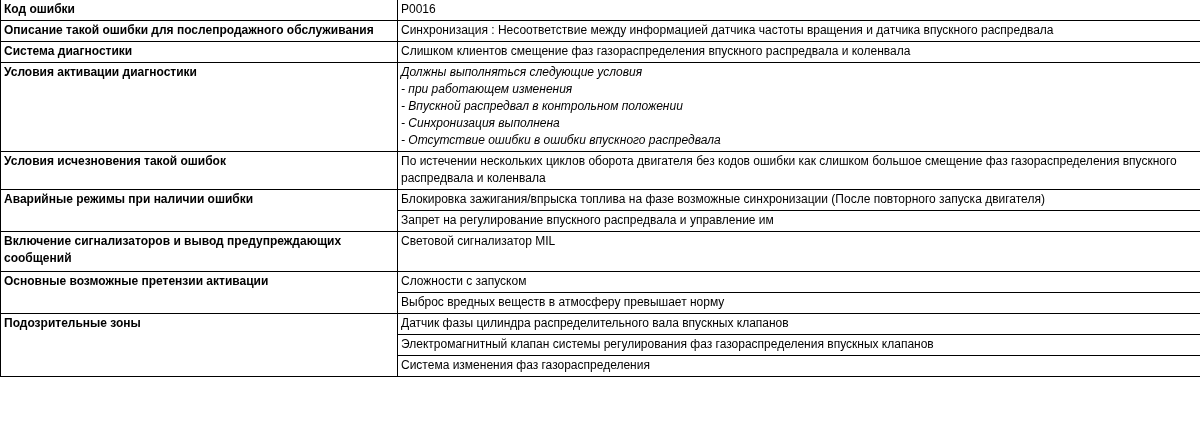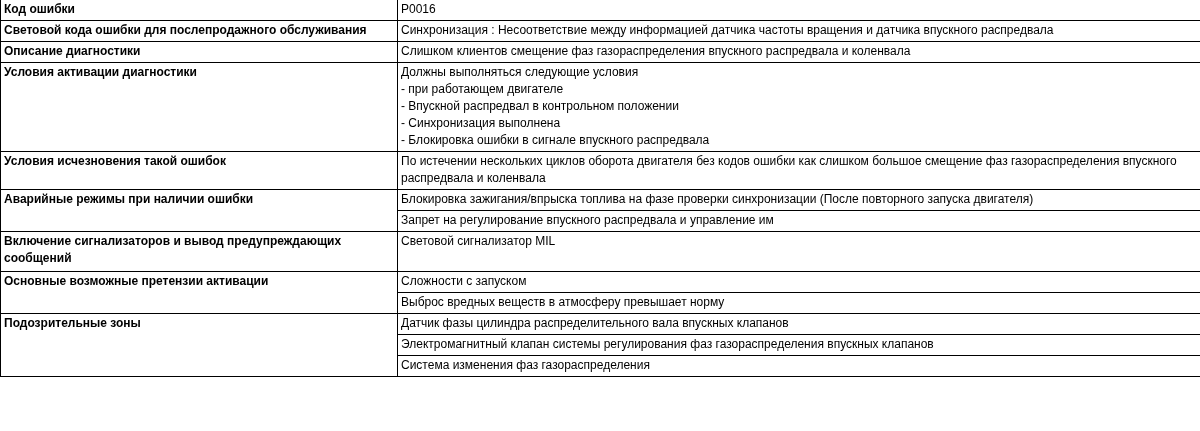--- a/index.html
+++ b/index.html
@@ -27,63 +27,63 @@
     overflow: hidden;
     word-wrap: break-word;
   }
   
   table.dtc td:last-child { border-right: none; }
   td.l {
     width: 390px;
     font-weight: bold;
   }
   td.r { }
-  .cell-line { white-space: normal; }
+  .cell-line { white-space: normal; font-style: italic; }
   td.tall-mil { height: 36px; }
 </style>
 </head>
 <body>
 
 <table class="dtc">
   <tbody>
 
     <tr>
       <td class="l">Код ошибки</td>
       <td class="r">P0016</td>
     </tr>
 
     <tr>
-      <td class="l">Световой кода ошибки для послепродажного обслуживания</td>
+      <td class="l">Описание такой ошибки для послепродажного обслуживания</td>
       <td class="r">Синхронизация : Несоответствие между информацией датчика частоты вращения и датчика впускного распредвала</td>
     </tr>
 
     <tr>
-      <td class="l">Описание диагностики</td>
+      <td class="l">Система диагностики</td>
       <td class="r">Слишком клиентов смещение фаз газораспределения впускного распредвала и коленвала</td>
     </tr>
 
     <tr>
       <td class="l">Условия активации диагностики</td>
       <td class="r">
         <div class="cell-line">Должны выполняться следующие условия</div>
-        <div class="cell-line">- при работающем двигателе</div>
+        <div class="cell-line">- при работающем изменения</div>
         <div class="cell-line">- Впускной распредвал в контрольном положении</div>
         <div class="cell-line">- Синхронизация выполнена</div>
-        <div class="cell-line">- Блокировка ошибки в сигнале впускного распредвала</div>
+        <div class="cell-line">- Отсутствие ошибки в ошибки впускного распредвала</div>
       </td>
     </tr>
 
     <tr>
       <td class="l">Условия исчезновения такой ошибок</td>
       <td class="r">По истечении нескольких циклов оборота двигателя без кодов ошибки как слишком большое смещение фаз газораспределения впускного распредвала и коленвала</td>
     </tr>
 
     <tr>
       <td class="l" rowspan="2">Аварийные режимы при наличии ошибки</td>
-      <td class="r">Блокировка зажигания/впрыска топлива на фазе проверки синхронизации (После повторного запуска двигателя)</td>
+      <td class="r">Блокировка зажигания/впрыска топлива на фазе возможные синхронизации (После повторного запуска двигателя)</td>
     </tr>
     <tr>
       <td class="r">Запрет на регулирование впускного распредвала и управление им</td>
     </tr>
 
     <tr>
       <td class="l">Включение сигнализаторов и вывод предупреждающих сообщений</td>
       <td class="r tall-mil">Световой сигнализатор MIL</td>
     </tr>
 

